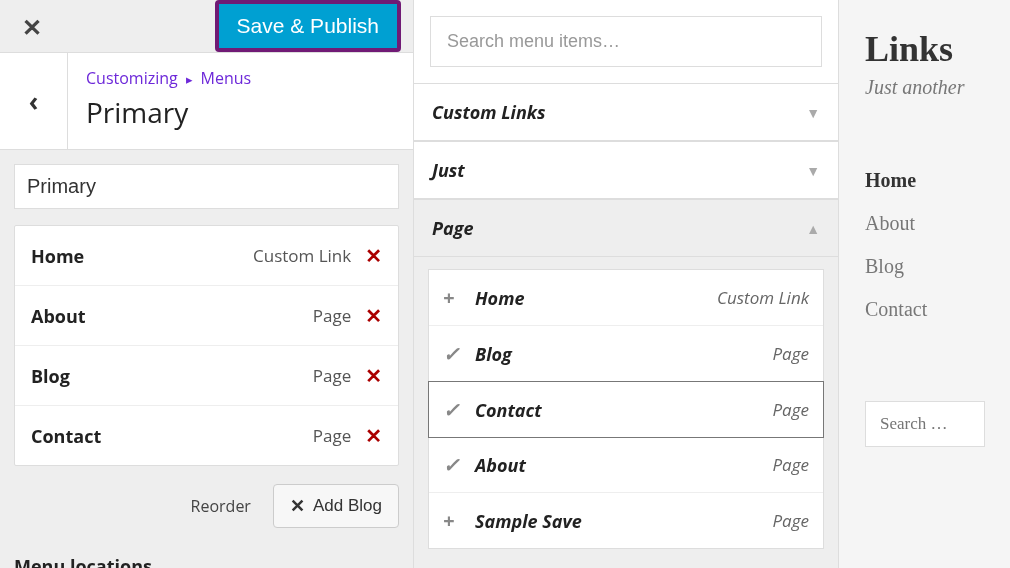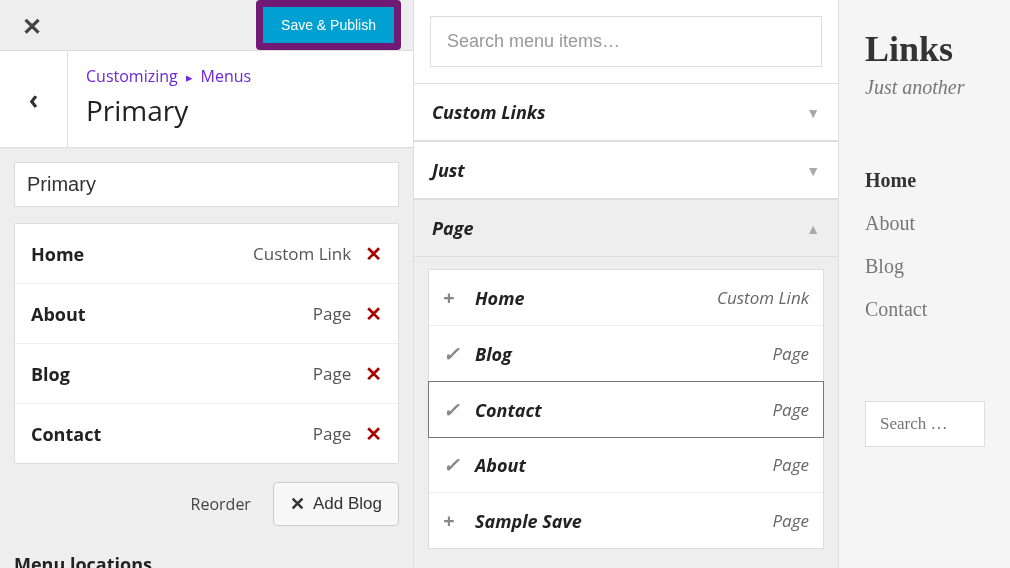--- a/index.html
+++ b/index.html
@@ -34,23 +34,23 @@
 .close-x {
   font-size: 24px;
   color: #444;
   cursor: pointer;
   font-weight: 700;
   padding: 6px 10px;
 }
 .save-btn {
   background: #00a0d2;
   color: #fff;
-  border: 7px solid #701a75;
+  border: 4px solid #701a75;
   padding: 10px 18px;
-  font-size: 14px;
+  font-size: 21px;
   border-radius: 4px;
   cursor: pointer;
 }
 
 
 .crumb-row {
   display: flex;
   background: #fff;
   border-bottom: 1px solid #ddd;
 }

